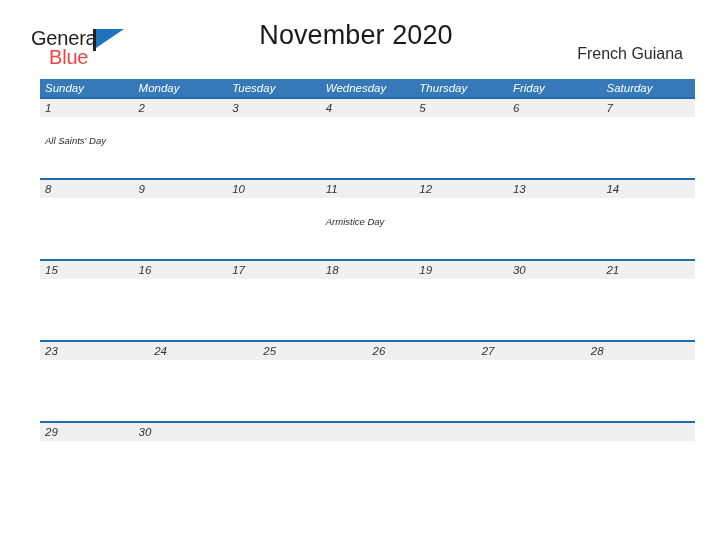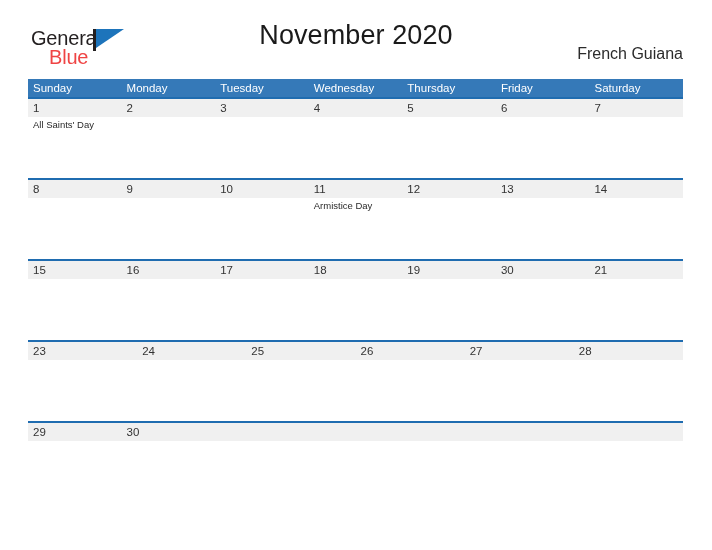--- a/index.html
+++ b/index.html
@@ -90,23 +90,24 @@
     position: absolute;
     right: 29px;
     top: 45px;
     font-size: 16px;
     color: #2b2b2b;
   }
 
   
   .calendar {
     position: absolute;
-    left: 28px;
+    left: 40px;
     top: 79px;
     width: 655px;
+    font-style: italic;
   }
 
   .weekday-header {
     display: flex;
     background: #3579b8;
     height: 18px;
   }
   .weekday-header .wd {
     flex: 1 1 0;
     color: #ffffff;
@@ -152,21 +153,21 @@
     line-height: 16px;
     color: #333333;
     display: block;
     height: 17px;
   }
   .day-event {
     font-size: 9.5px;
     line-height: 12px;
     color: #2a2a2a;
     display: block;
-    padding-top: 2px;
+    padding-top: 18px;
     white-space: nowrap;
   }
   .day-cell.empty .day-num,
   .day-cell.empty .day-event {
     visibility: hidden;
   }
 </style>
 </head>
 <body>
 

